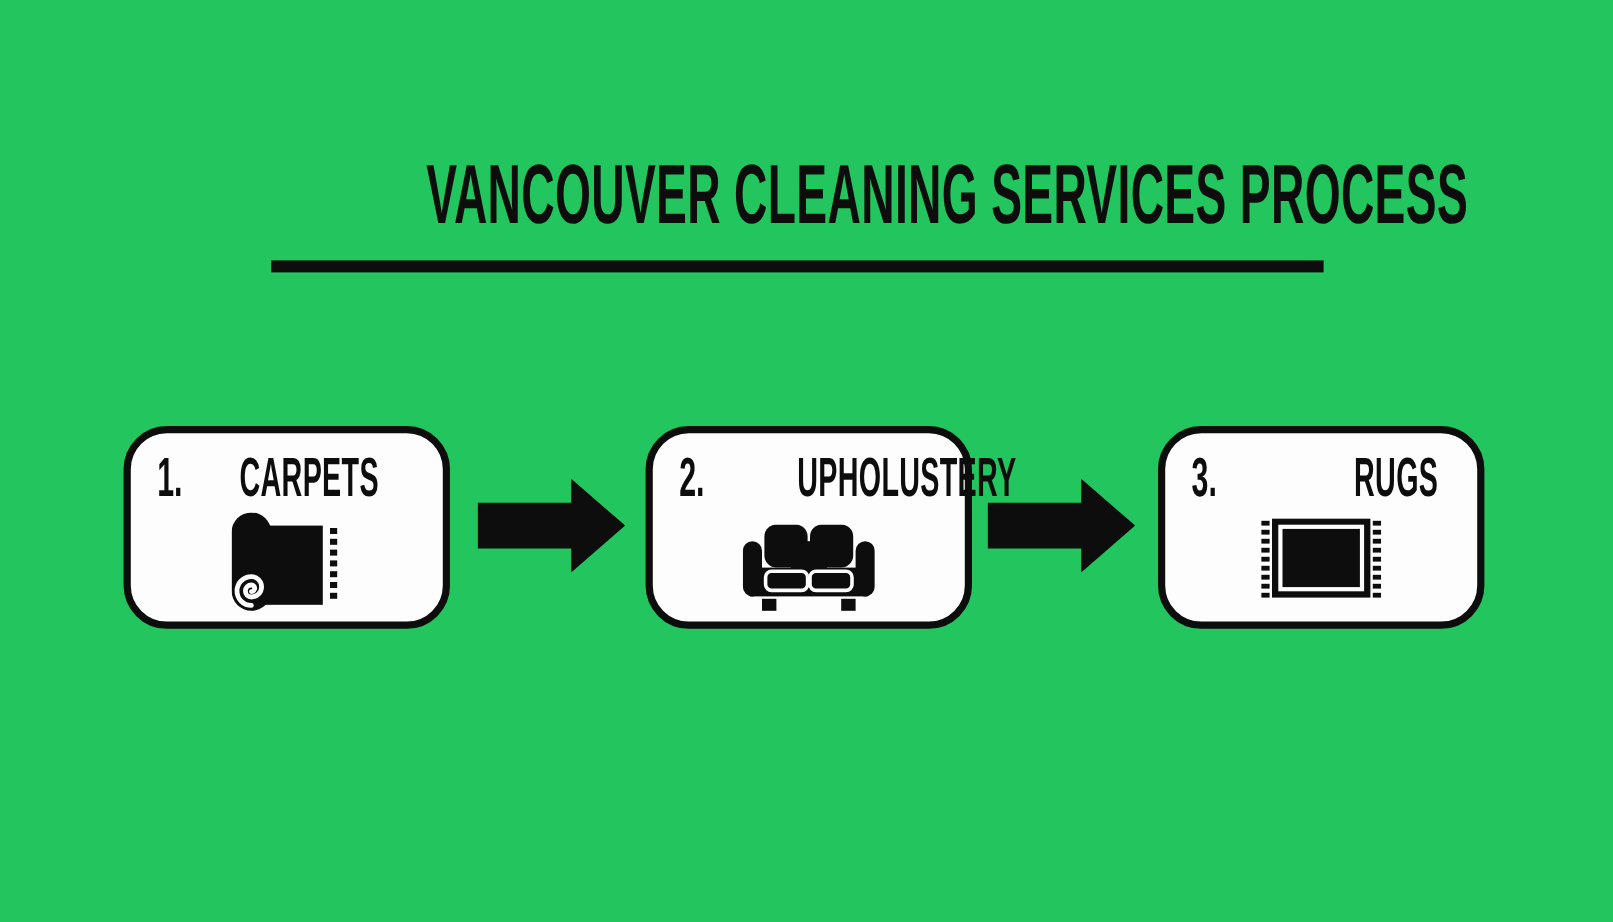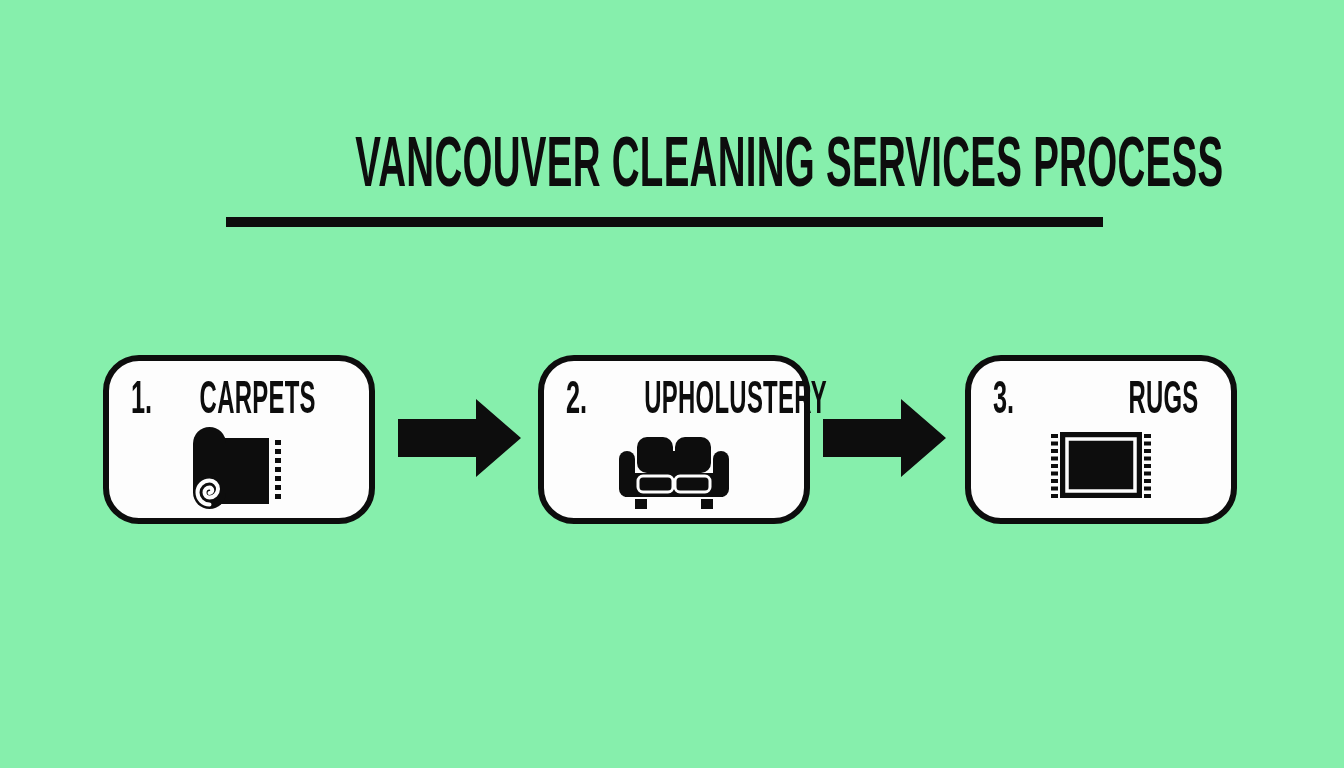--- a/index.html
+++ b/index.html
@@ -4,21 +4,21 @@
 <style>
   html, body { margin: 0; padding: 0; }
   body {
     font-family: "Liberation Sans", sans-serif;
     background: #ffffff;
   }
   .canvas {
     position: relative;
     width: 1344px;
     height: 768px;
-    background: #86efac;
+    background: #22c55e;
     overflow: hidden;
   }
 
   
   .title {
     position: absolute;
     top: 127px;
     left: 0;
     right: 0;
     text-align: center;
@@ -78,21 +78,21 @@
     transform: scaleX(0.55);
     transform-origin: left center;
   }
   .step-label-wrap {
     position: absolute;
     left: 0;
     right: 0;
     top: 0;
     text-align: right;
   }
-  .step-label-wrap.shift-right { padding-left: 16px; }
+  .step-label-wrap.shift-right { padding-left: 36px; }
   .step-label {
     display: inline-block;
     transform: scaleX(0.52);
     transform-origin: center;
     letter-spacing: 0.5px;
   }
 
   .step-icon {
     position: absolute;
     left: 50%;

